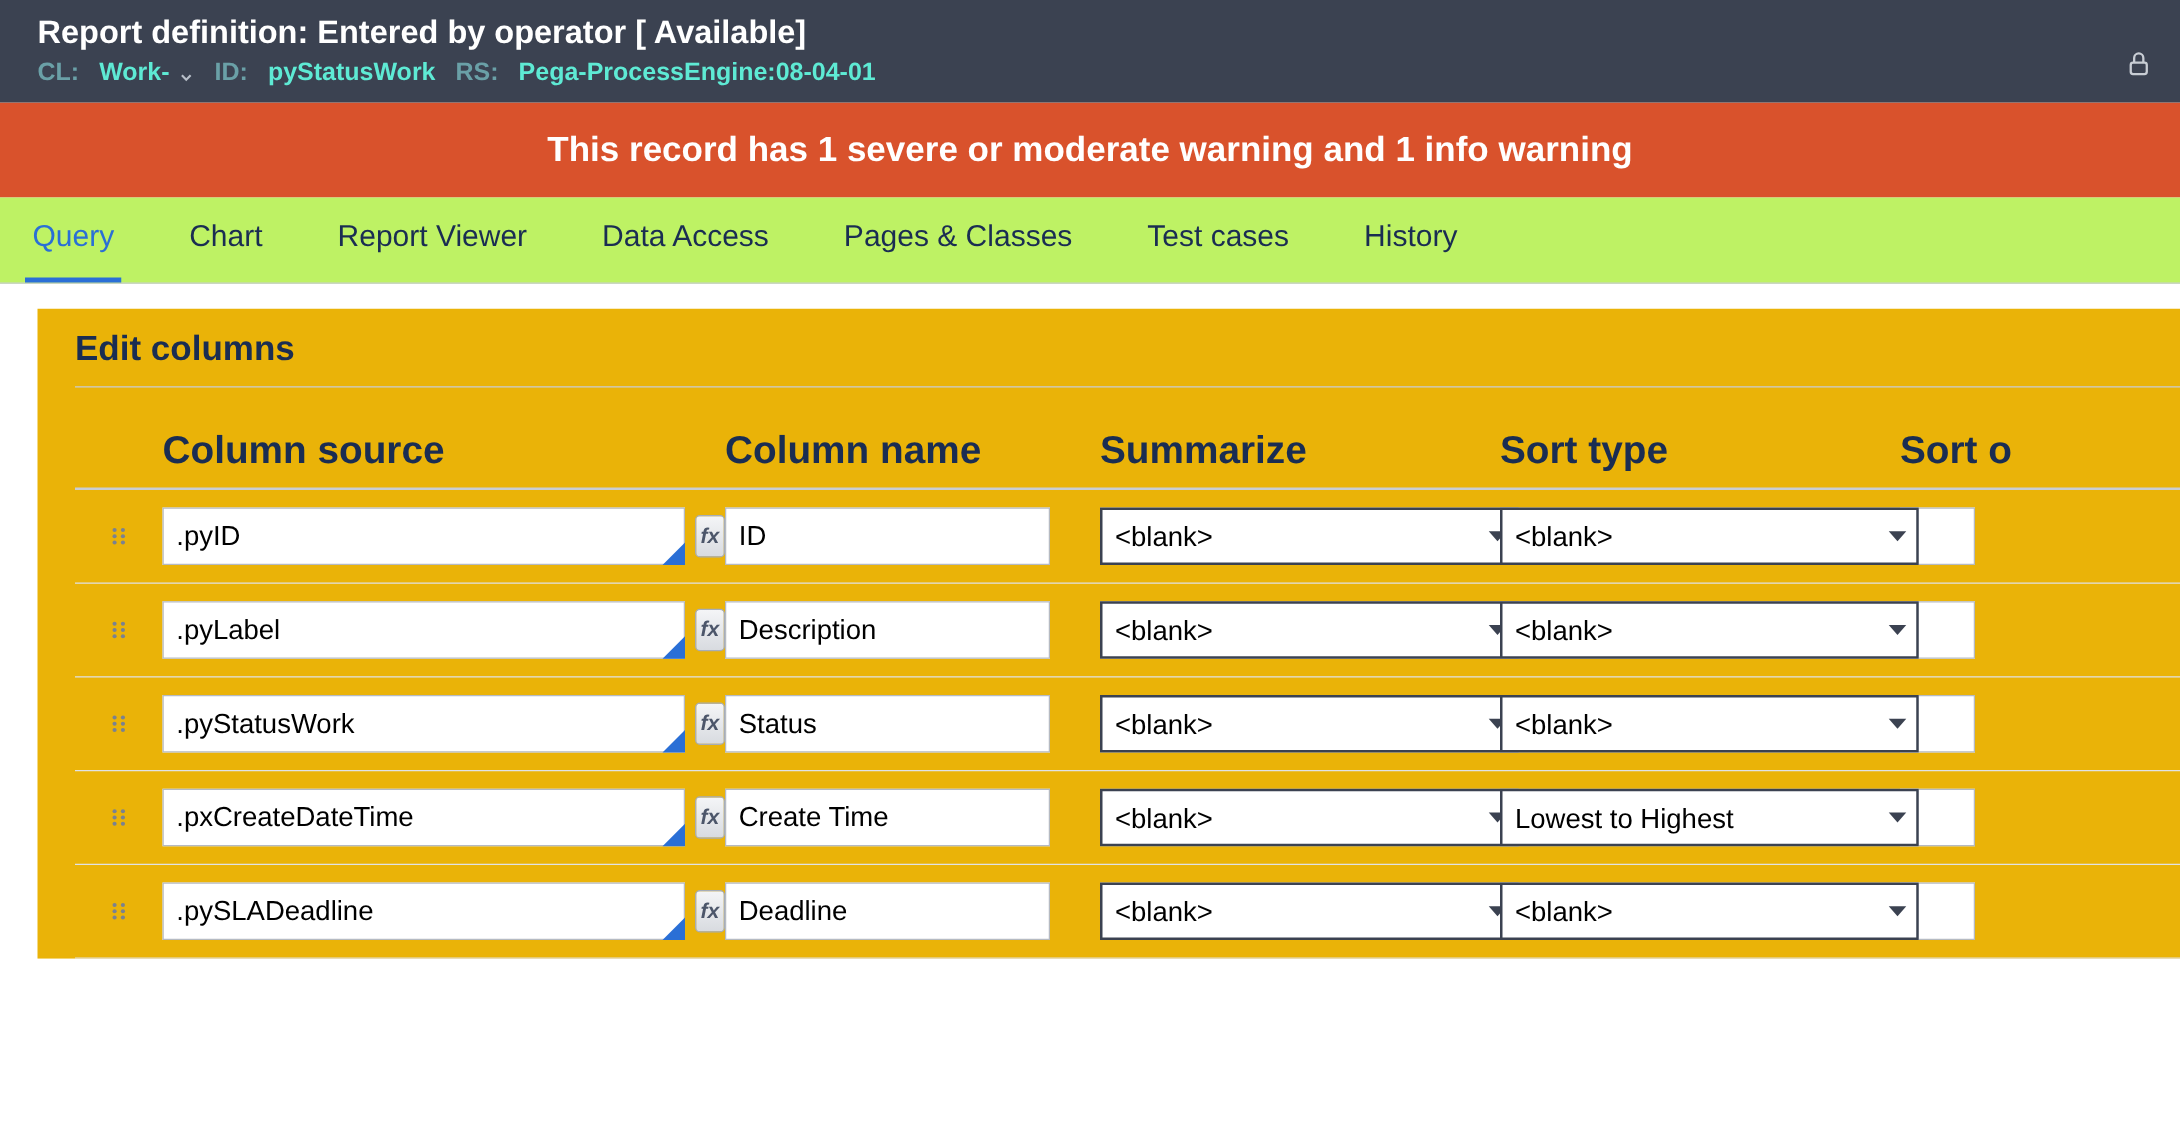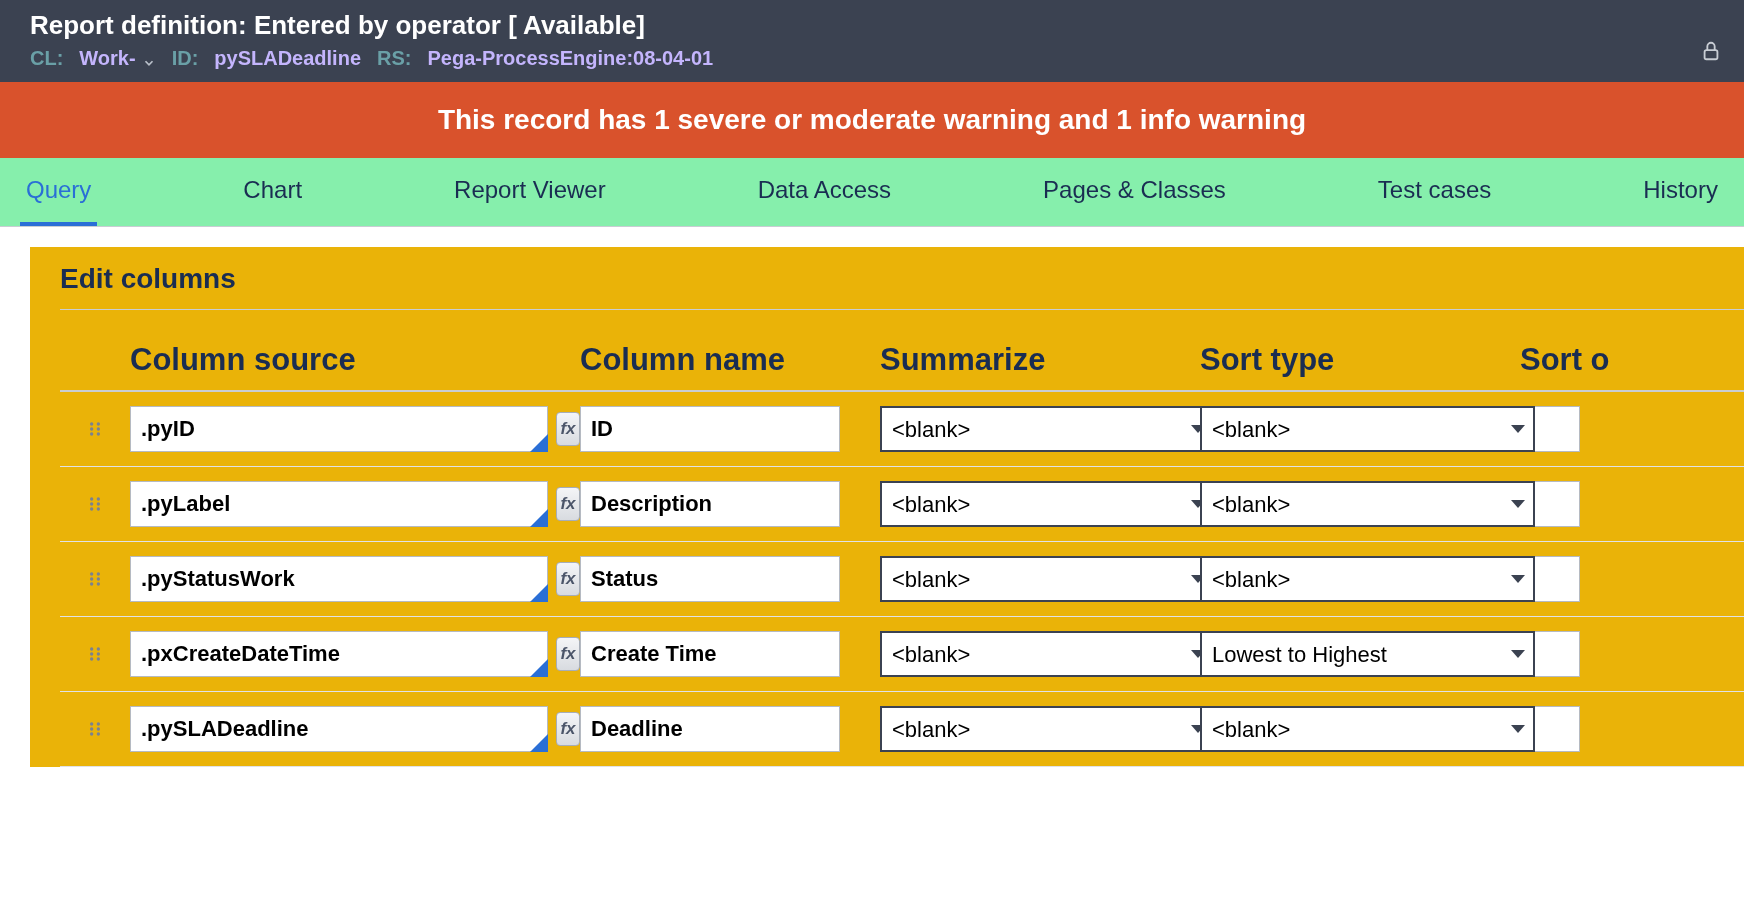--- a/index.html
+++ b/index.html
@@ -27,21 +27,21 @@
 }
 .header-meta {
   font-size: 20px;
   font-weight: 600;
   color: #b8bfc9;
   display: flex;
   align-items: center;
   gap: 16px;
 }
 .meta-label { color: #6aa0a7; font-weight: 700; }
-.meta-value { color: #c4b5fd; font-weight: 700; }
+.meta-value { color: #5eead4; font-weight: 700; }
 .meta-dropdown {
   display: inline-flex;
   align-items: center;
   gap: 6px;
   cursor: pointer;
 }
 .chevron-down {
   width: 14px;
   height: 14px;
   display: inline-block;
@@ -62,26 +62,25 @@
   font-size: 28px;
   font-weight: 700;
   text-align: center;
   padding: 22px 0;
   white-space: nowrap;
   overflow: hidden;
 }
 
 
 .tabs {
-  background: #86efac;
+  background: #bef264;
   border-bottom: 1px solid #c9cdd3;
   padding: 0 20px;
   display: flex;
   gap: 48px;
-  justify-content: space-between;
 }
 .tab {
   padding: 18px 6px;
   font-size: 24px;
   font-weight: 500;
   color: #1a2d52;
   cursor: pointer;
   border-bottom: 4px solid transparent;
 }
 .tab.active {
@@ -141,21 +140,20 @@
 .drag-handle svg { display:block; }
 
 .input-text {
   width: 100%;
   height: 46px;
   border: 1px solid #b5bac2;
   font-size: 22px;
   padding: 0 10px;
   position: relative;
   background:#fff;
-  font-weight:bold;
 }
 .source-wrap { position: relative; flex: 1; }
 .source-wrap::after {
   content: "";
   position: absolute;
   right: 0;
   bottom: 0;
   width: 0;
   height: 0;
   border-style: solid;
@@ -224,21 +222,21 @@
     <span class="meta-label">CL:</span>
     <span class="meta-dropdown">
       <span class="meta-value">Work-</span>
       <span class="chevron-down">
         <svg viewBox="0 0 24 24" fill="none" stroke="currentColor" stroke-width="3">
             <polyline points="6 9 12 15 18 9"></polyline>
           </svg>
       </span>
     </span>
     <span class="meta-label">ID:</span>
-    <span class="meta-value">pySLADeadline</span>
+    <span class="meta-value">pyStatusWork</span>
     <span class="meta-label">RS:</span>
     <span class="meta-value">Pega-ProcessEngine:08-04-01</span>
   </div>
   <span class="lock-icon">
     <svg viewBox="0 0 24 24" fill="none" stroke="currentColor" stroke-width="2">
         <rect x="5" y="11" width="14" height="10" rx="2"></rect>
         <path d="M8 11V7a4 4 0 0 1 8 0v4"></path>
       </svg>
   </span>
 </div>

